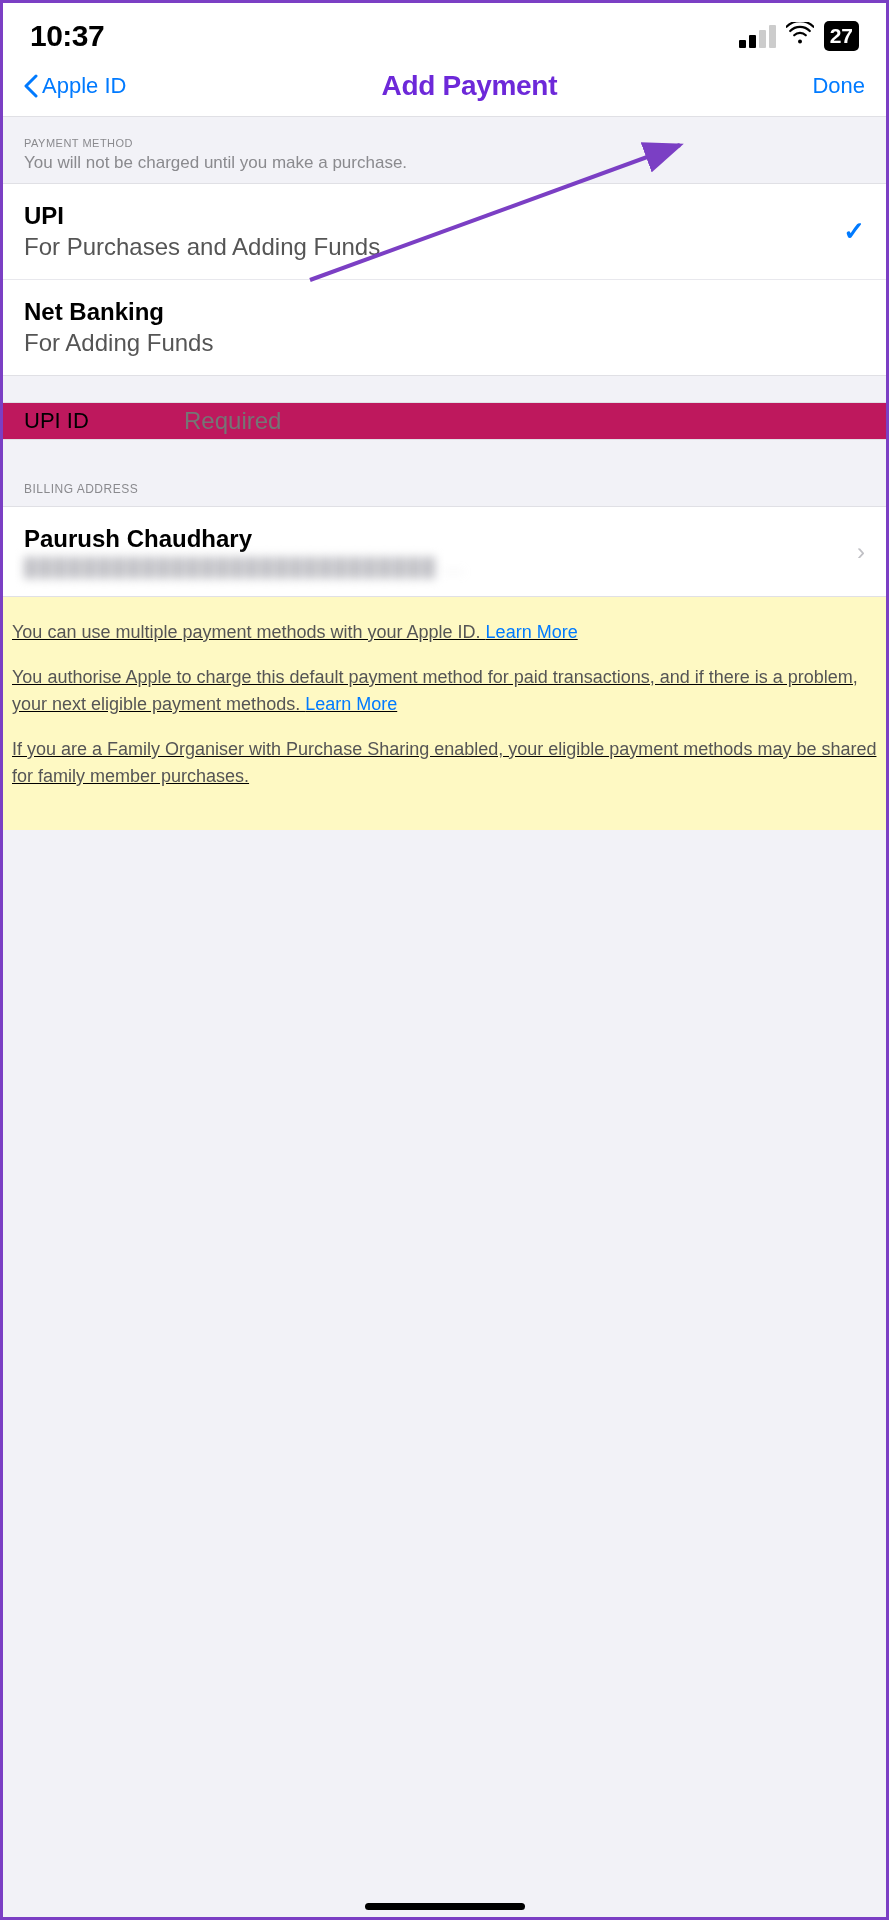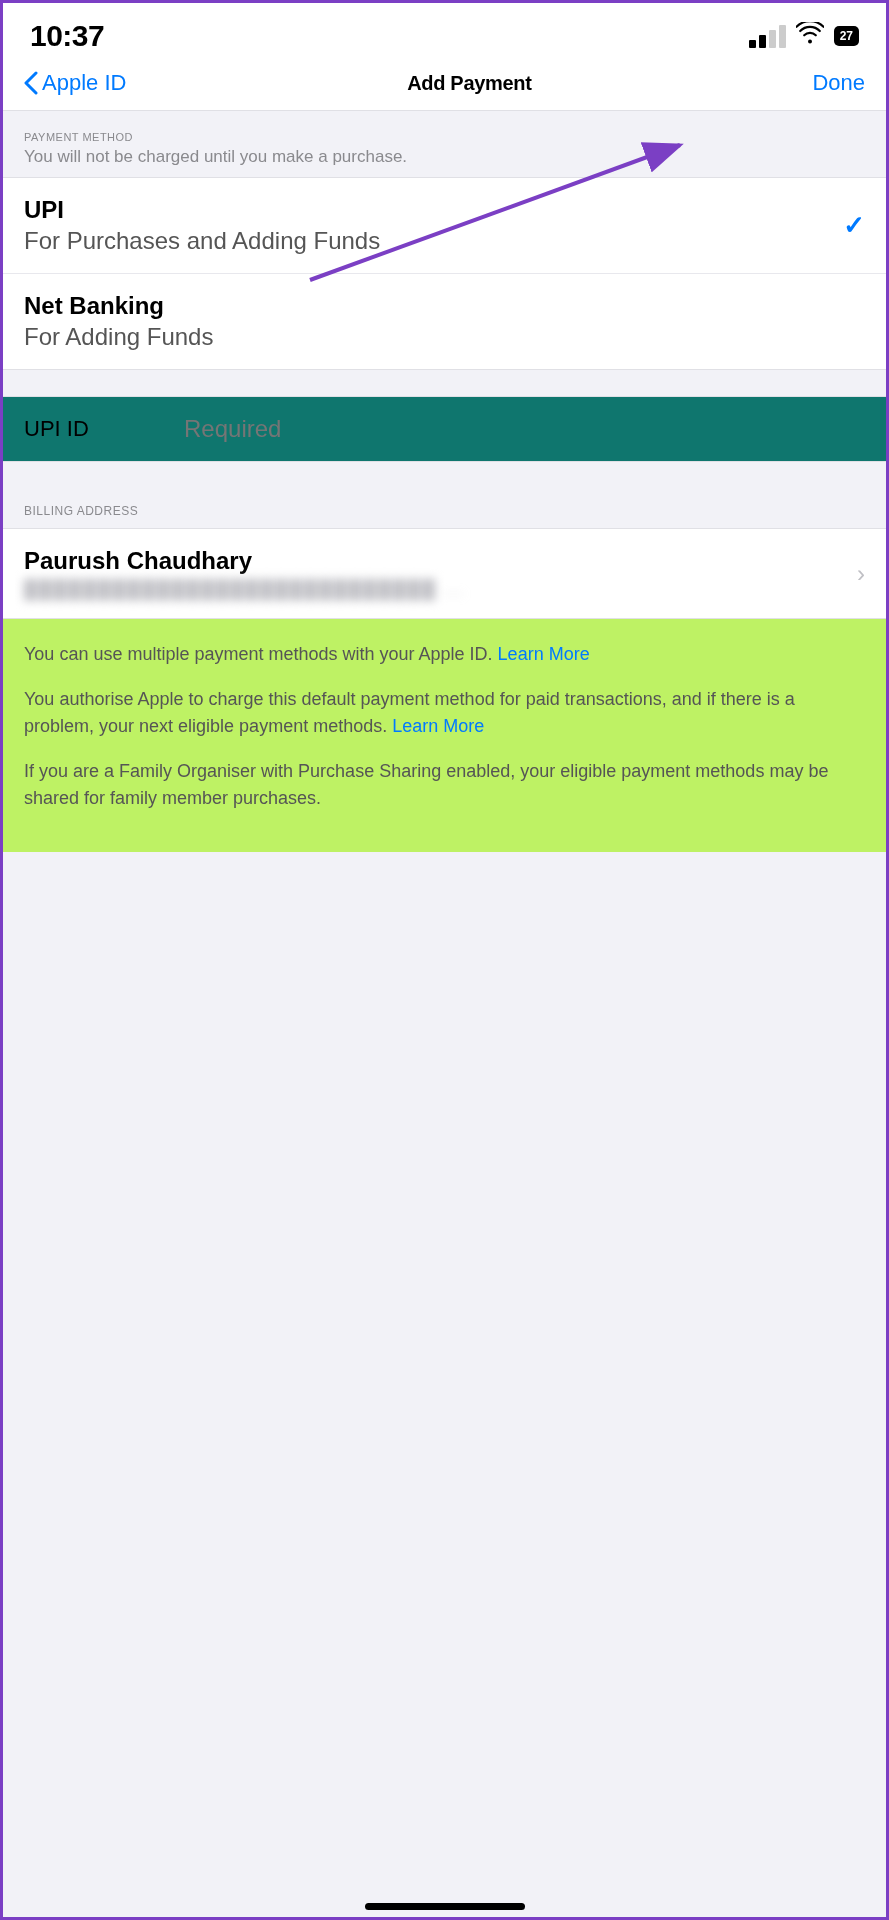--- a/index.html
+++ b/index.html
@@ -54,21 +54,21 @@
       color: #000;
     }
 
     .battery-container {
       display: flex;
       align-items: center;
       background: #000;
       border-radius: 5px;
       padding: 3px 6px;
       color: #fff;
-      font-size: 12px;
+      font-size: 21px;
       font-weight: 600;
       gap: 3px;
     }
 
     
     .nav-bar {
       background: #ffffff;
       display: flex;
       justify-content: space-between;
       align-items: center;
@@ -79,23 +79,23 @@
     .nav-back {
       display: flex;
       align-items: center;
       gap: 4px;
       color: #007AFF;
       font-size: 22px;
       cursor: pointer;
     }
 
     .nav-title {
-      font-size: 20px;
+      font-size: 28px;
       font-weight: 700;
-      color: #000000;
+      color: #6d28d9;
       letter-spacing: -0.3px;
     }
 
     .nav-done {
       color: #007AFF;
       font-size: 22px;
       font-weight: 500;
       cursor: pointer;
     }
 
@@ -156,24 +156,24 @@
     }
 
     .checkmark {
       color: #007AFF;
       font-size: 26px;
       font-weight: 600;
     }
 
     
     .upi-row {
-      background: #0f766e;
-      display: flex;
-      align-items: center;
-      padding: 18px 24px;
+      background: #be185d;
+      display: flex;
+      align-items: center;
+      padding: 4px 24px;
       border-top: 1px solid #e0e0e5;
       border-bottom: 1px solid #e0e0e5;
       margin-top: 26px;
     }
 
     .upi-label {
       font-size: 22px;
       font-weight: 500;
       color: #000;
       min-width: 160px;
@@ -231,22 +231,23 @@
       user-select: none;
     }
 
     .chevron-icon {
       color: #c0c0c5;
       font-size: 24px;
     }
 
     
     .info-area {
-      padding: 22px 24px;
-      background: #bef264;
+      padding: 22px 12px;
+      background: #fef9c3;
+      text-decoration: underline;
     }
 
     .info-text {
       font-size: 18px;
       color: #555;
       line-height: 1.5;
       margin-bottom: 18px;
     }
 
     .info-text a, .info-link {

